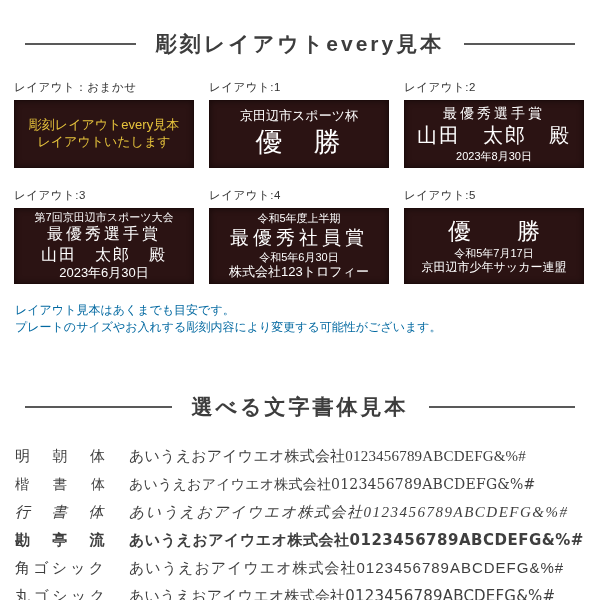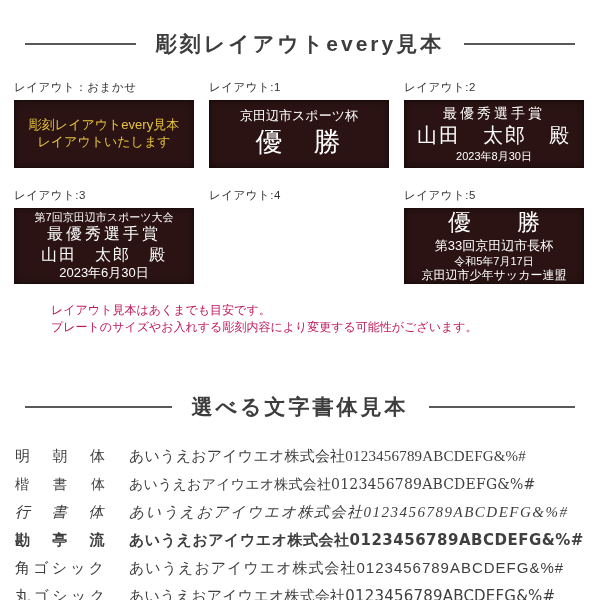--- a/index.html
+++ b/index.html
@@ -62,23 +62,22 @@
     white-space: nowrap;
     text-align: center;
     font-weight: 500;
   }
 
   
   .notes {
     margin-top: 18px;
     padding: 0 15px;
     font-size: 12px;
-    color: #be185d;
+    color: #0369a1;
     line-height: 1.45;
-    margin-left: 36px;
   }
 
   
   .section-title.second { margin-top: 56px; }
 
   
   .font-table {
     margin-top: 22px;
     padding: 0 0 0 15px;
   }
@@ -150,26 +149,31 @@
         <div class="plate-label">レイアウト:3</div>
         <div class="plate" style="height: 76px;">
           <div class="plate-line" style="font-size: 11px;">第7回京田辺市スポーツ大会</div>
           <div class="plate-line" style="font-size: 16px; letter-spacing: 3px;">最優秀選手賞</div>
           <div class="plate-line" style="font-size: 16px; letter-spacing: 2px;">山田　太郎　殿</div>
           <div class="plate-line" style="font-size: 13px;">2023年6月30日</div>
         </div>
       </div>
       <div>
         <div class="plate-label">レイアウト:4</div>
+        <div class="plate" style="height: 76px;">
+          <div class="plate-line" style="font-size: 11px;">令和5年度上半期</div>
+          <div class="plate-line" style="font-size: 19px; letter-spacing: 4px;">最優秀社員賞</div>
+          <div class="plate-line" style="font-size: 11px;">令和5年6月30日</div>
+          <div class="plate-line" style="font-size: 13px;">株式会社123トロフィー</div>
+        </div>
       </div>
       <div>
         <div class="plate-label">レイアウト:5</div>
         <div class="plate" style="height: 76px;">
           <div class="plate-line" style="font-size: 23px;">優　　勝</div>
-          <div class="plate-line" style="font-size: 13px;">第33回京田辺市長杯</div>
           <div class="plate-line" style="font-size: 11px;">令和5年7月17日</div>
           <div class="plate-line" style="font-size: 12px;">京田辺市少年サッカー連盟</div>
         </div>
       </div>
     </div>
 
   <div class="notes" id="notes">
       <div>レイアウト見本はあくまでも目安です。</div>
       <div>プレートのサイズやお入れする彫刻内容により変更する可能性がございます。</div>
     </div>

